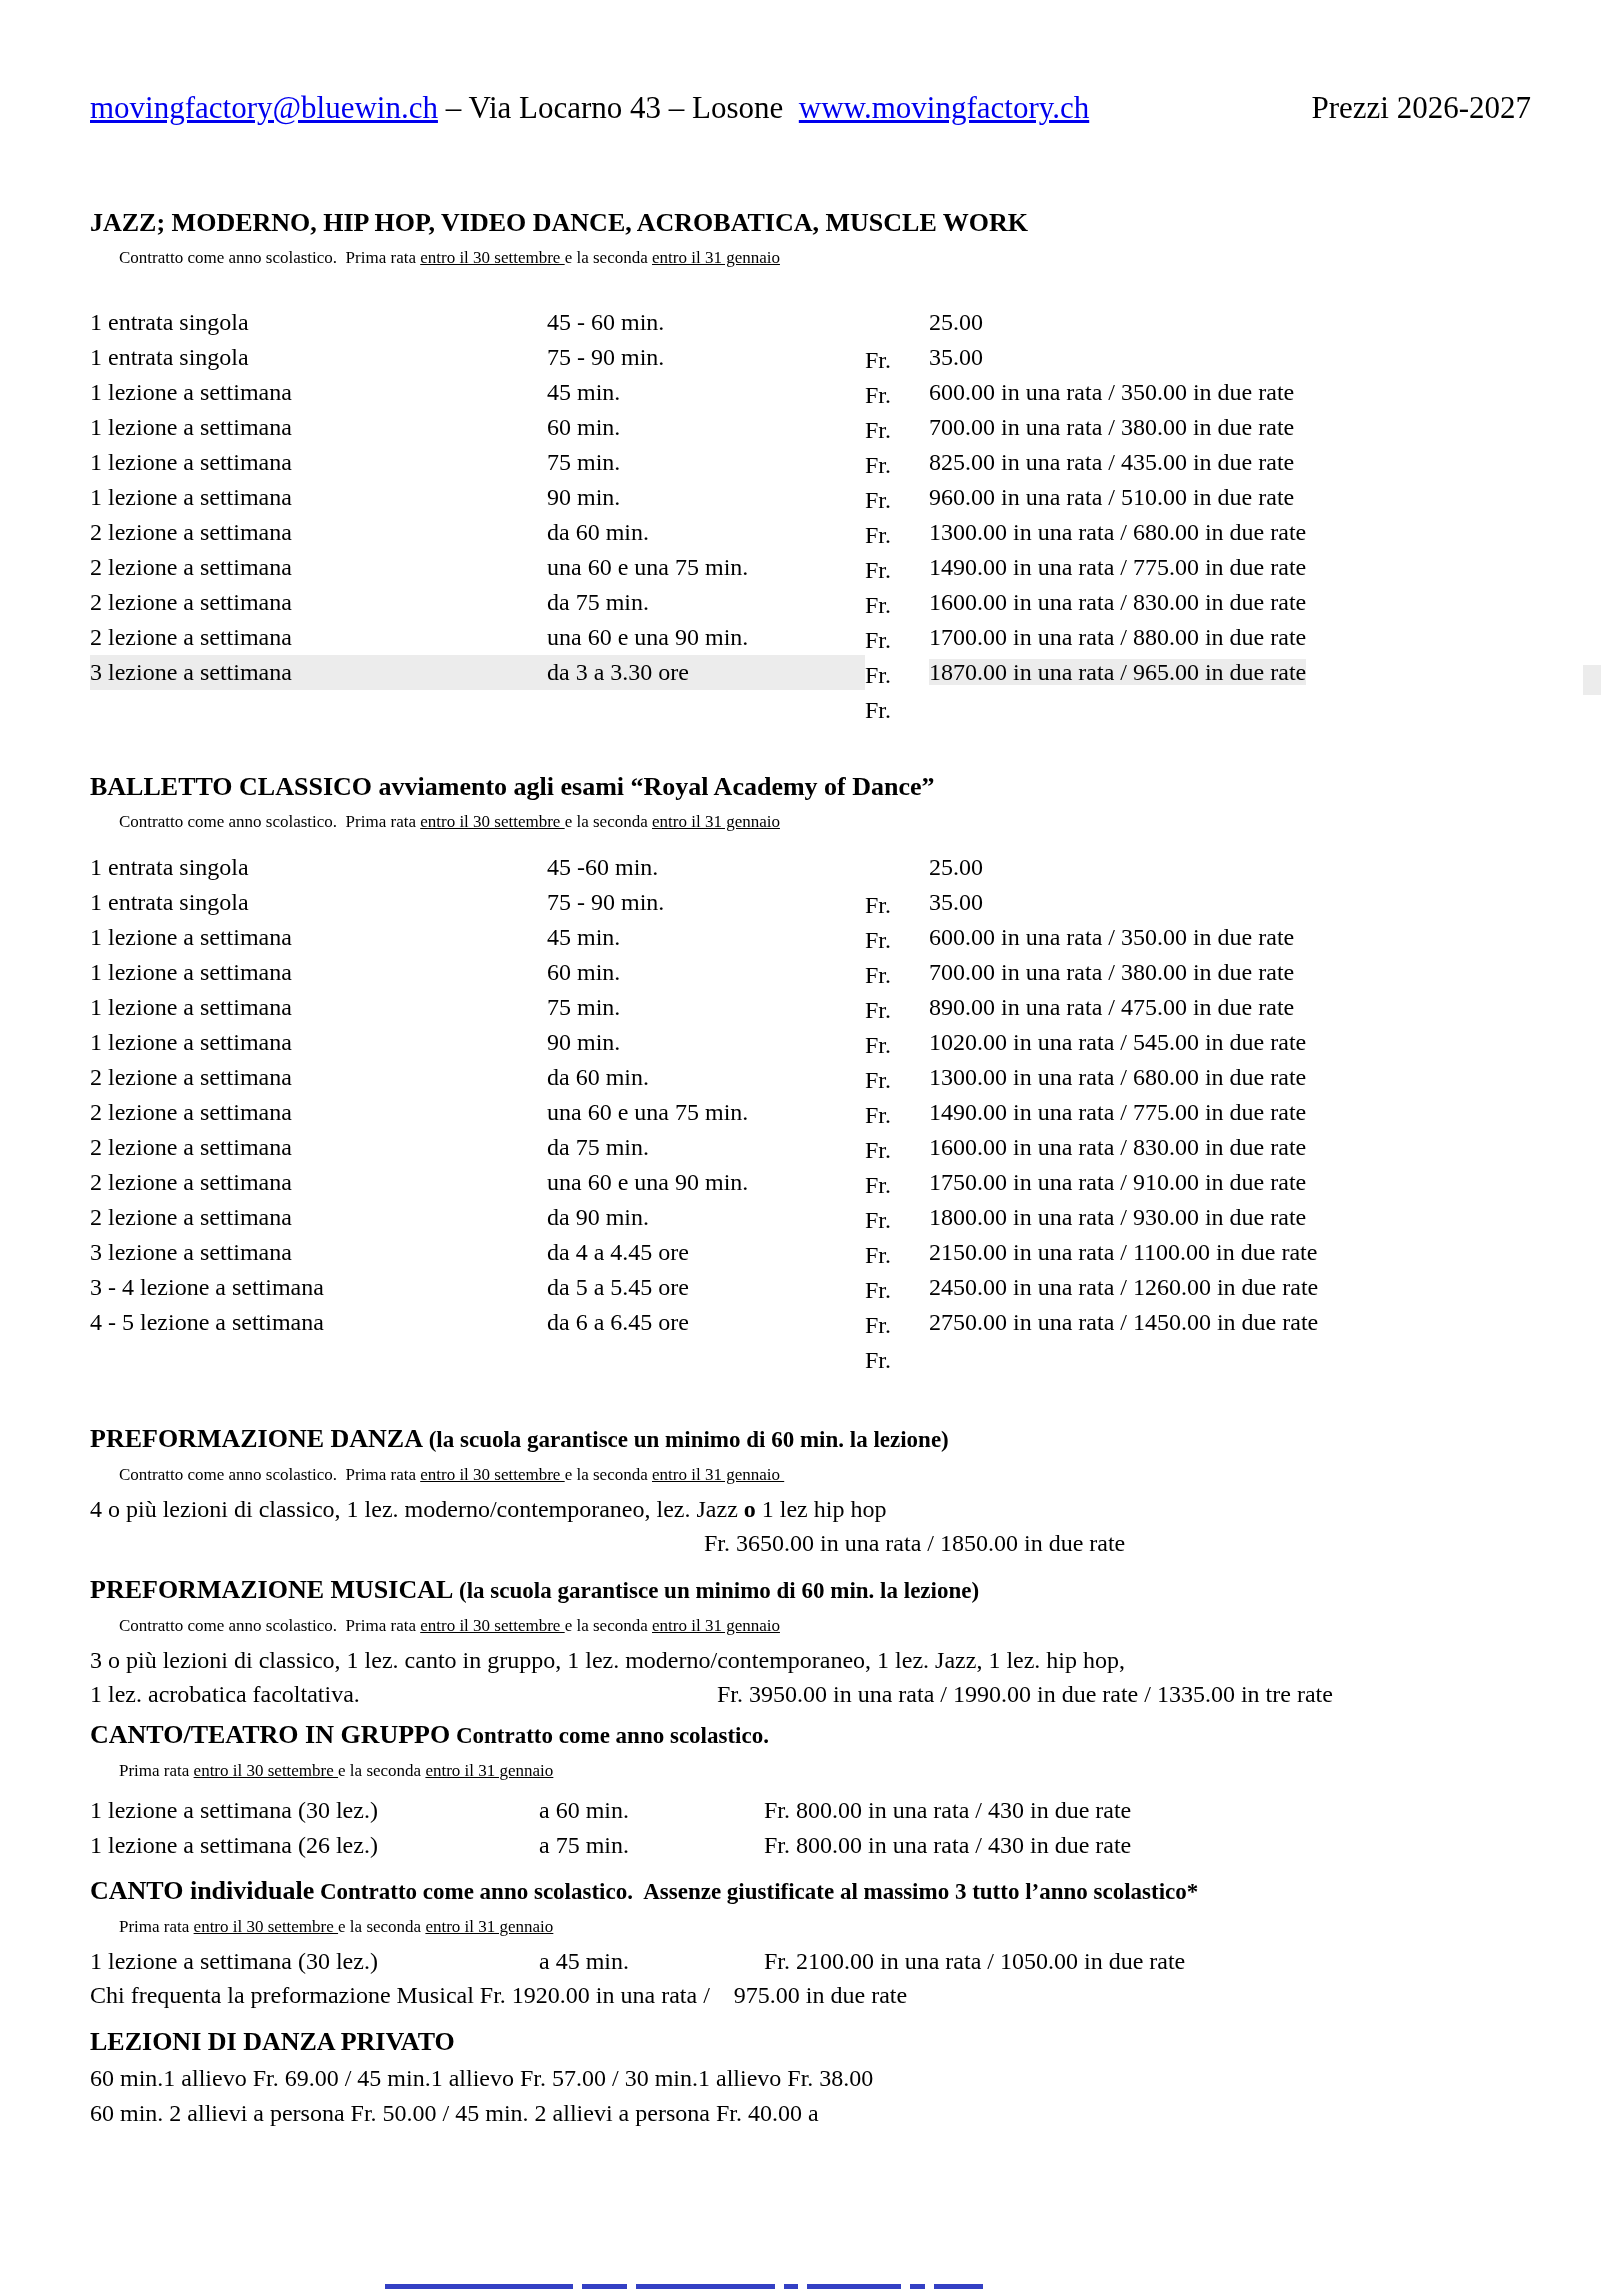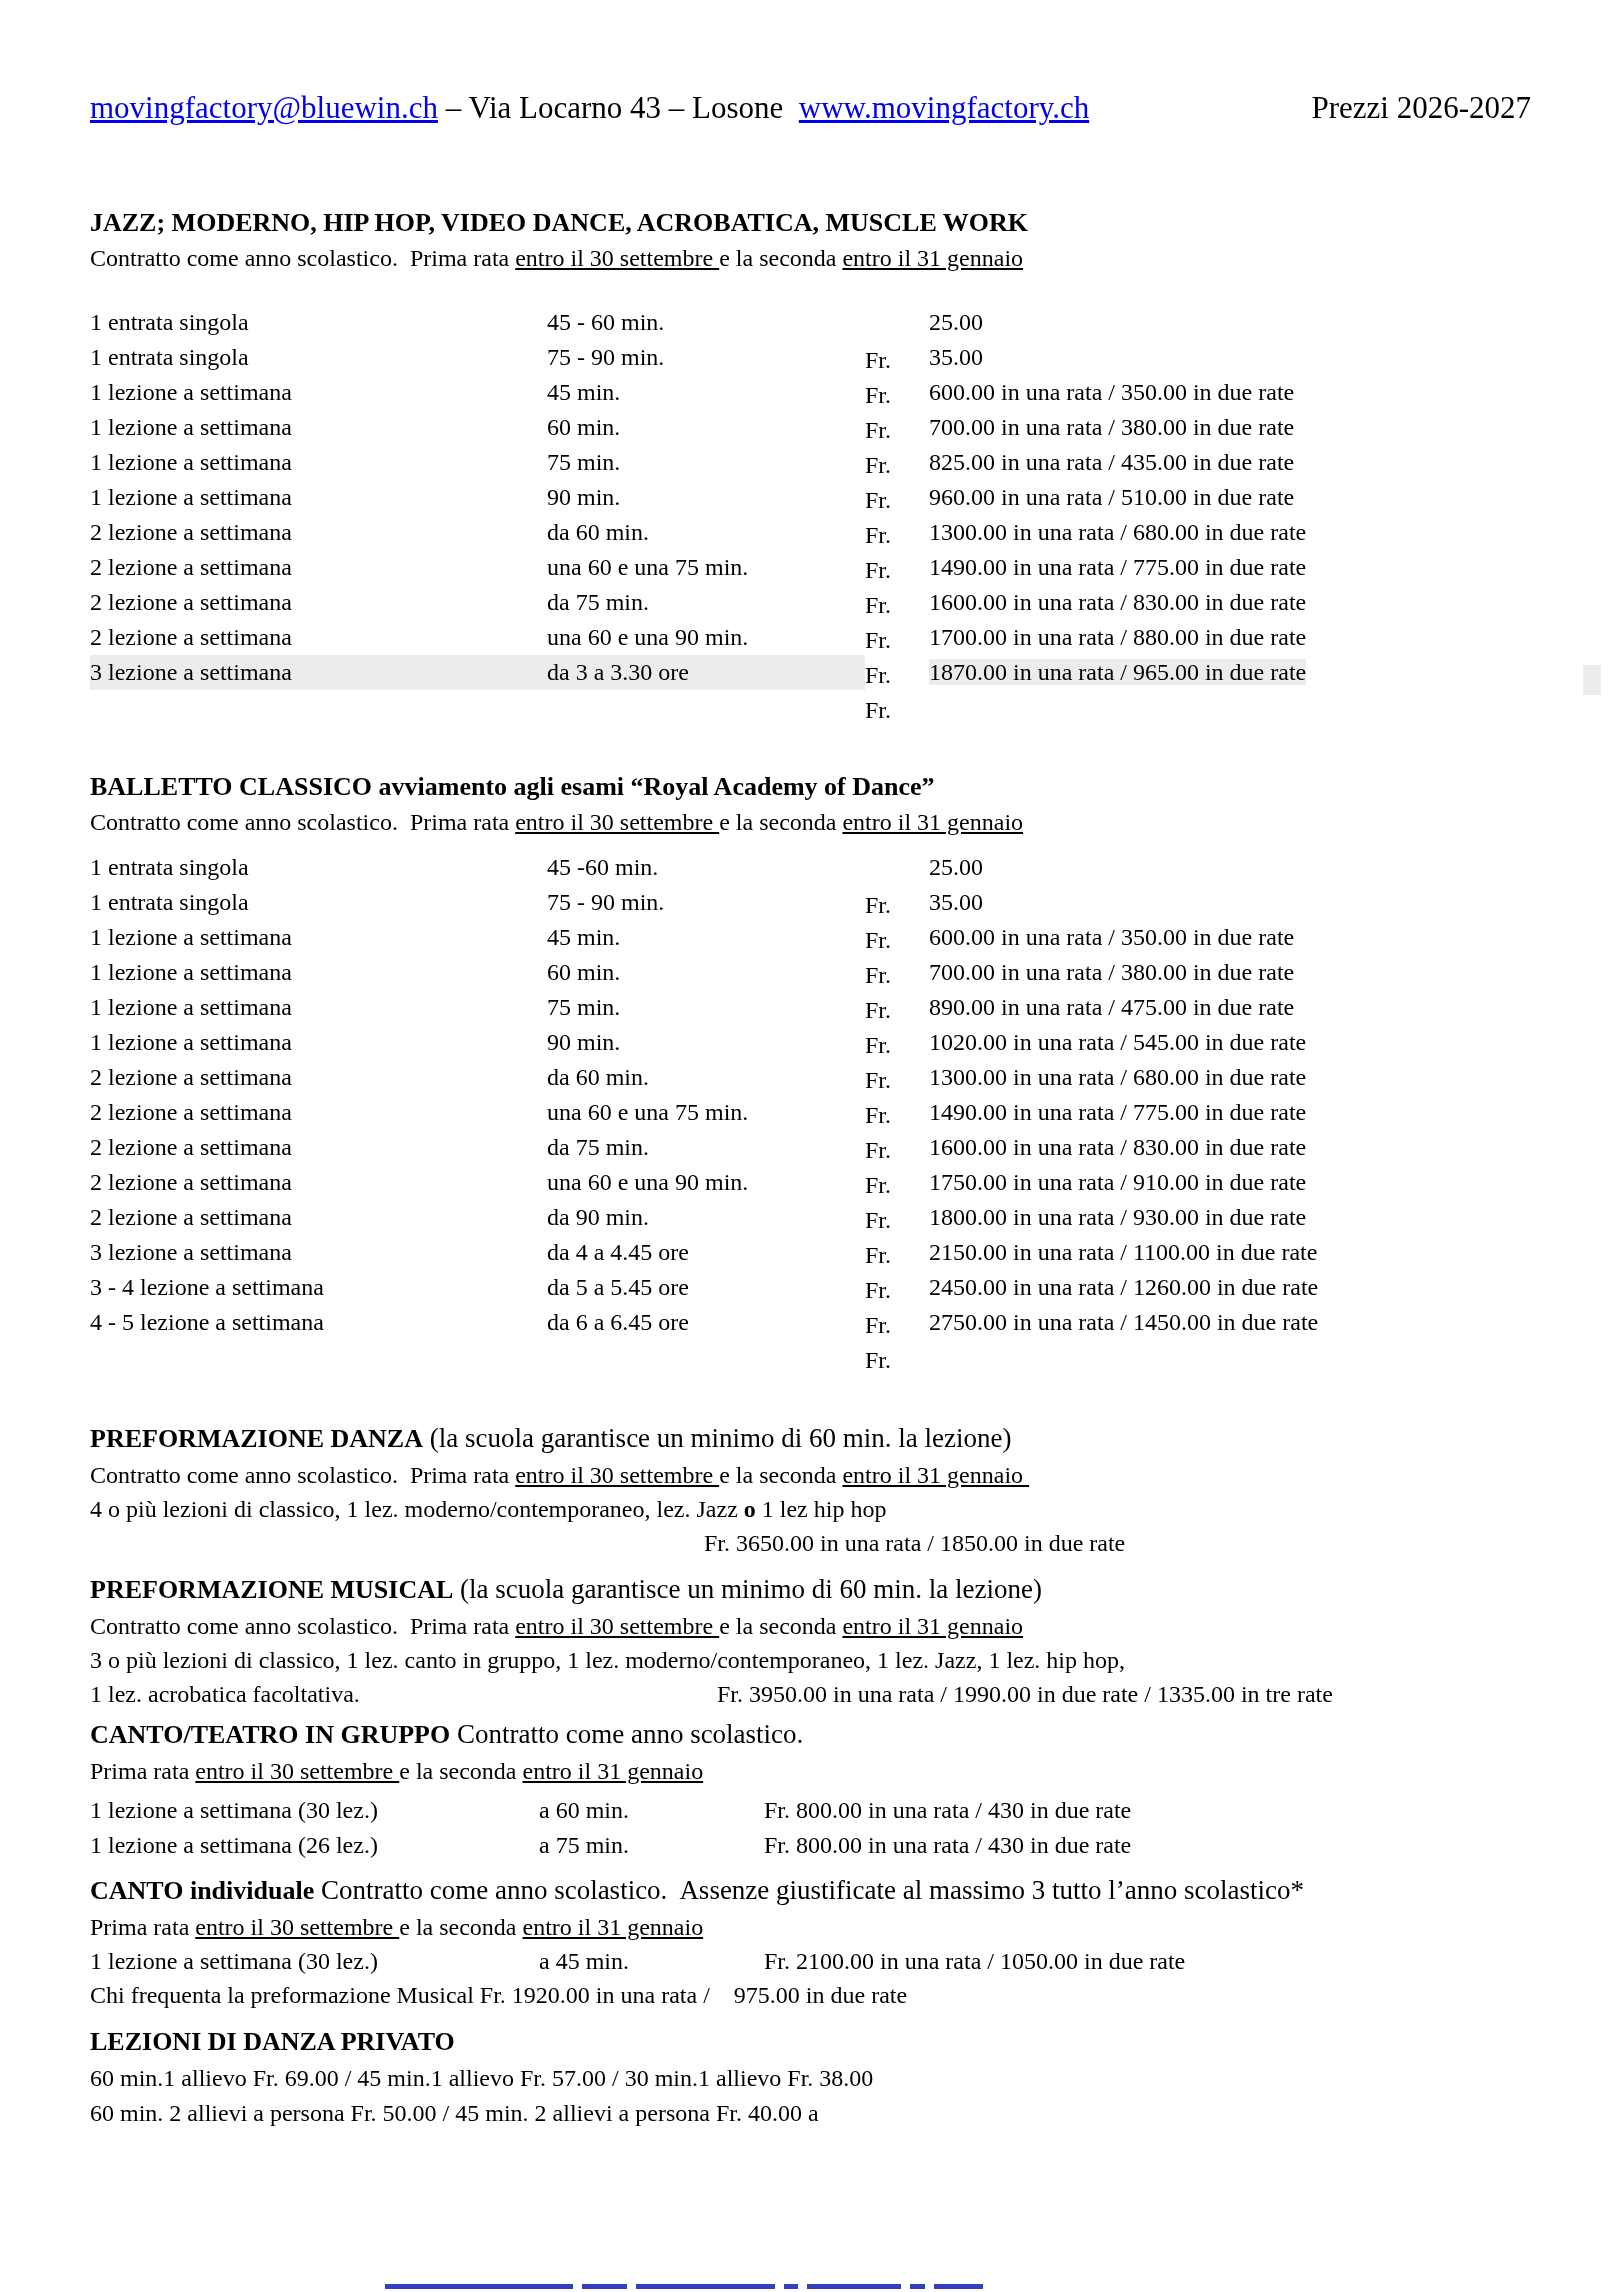--- a/index.html
+++ b/index.html
@@ -11,23 +11,23 @@
     color:#000;
     font-size:24px;
     overflow:hidden;
   }
   .abs{position:absolute;left:90px;right:90px;}
   
   .hdr{top:90px;display:flex;justify-content:space-between;align-items:baseline;white-space:pre-wrap;font-size:31px;}
   .link{color:#0000ee;text-decoration:underline;cursor:pointer;}
   
   .t-bold{font-weight:bold;font-size:26px;}
-  .t-rest{font-weight:normal;font-size:27px;}
+  .t-rest{font-weight:bold;font-size:23px;}
   .title-line{line-height:37px;white-space:pre-wrap;}
-  .contract{line-height:34px;font-size:24px;white-space:pre-wrap;}
+  .contract{line-height:34px;font-size:17px;white-space:pre-wrap;margin-left:29px;}
   .ul{text-decoration:underline;}
   .bodyline{line-height:34px;white-space:pre-wrap;}
   
   .ptable{display:block;}
   .trow{display:flex;height:35px;line-height:35px;white-space:pre-wrap;}
   .c1{width:457px;flex:0 0 457px;}
   .c2{width:318px;flex:0 0 318px;}
   .c3{width:64px;flex:0 0 64px;margin-top:38px;}
   .c4{flex:1 1 auto;}
   .hl .c1,.hl .c2,.hl .c3{background:#ececec;}

